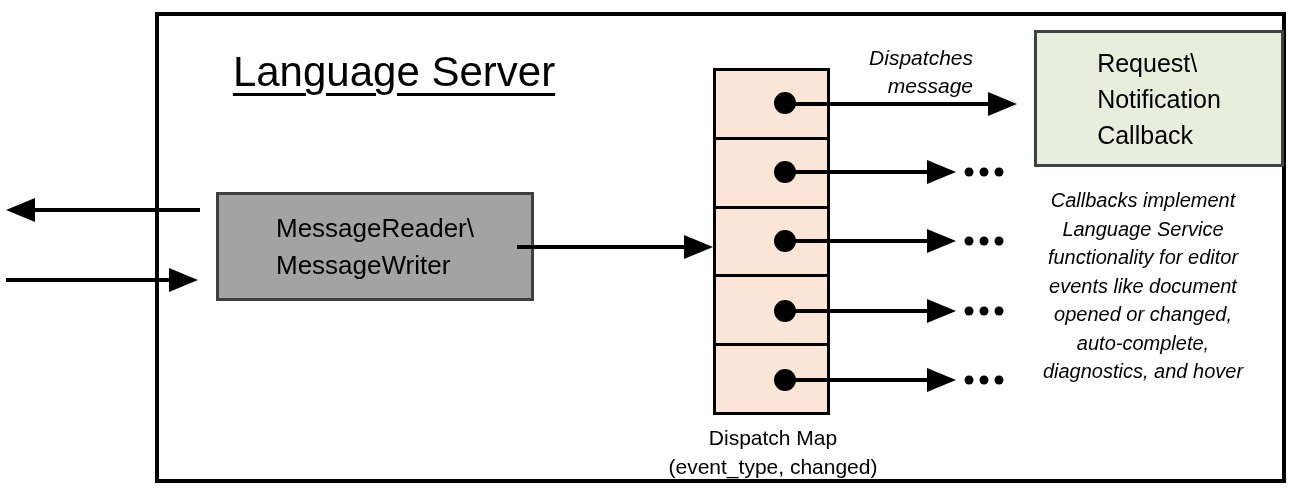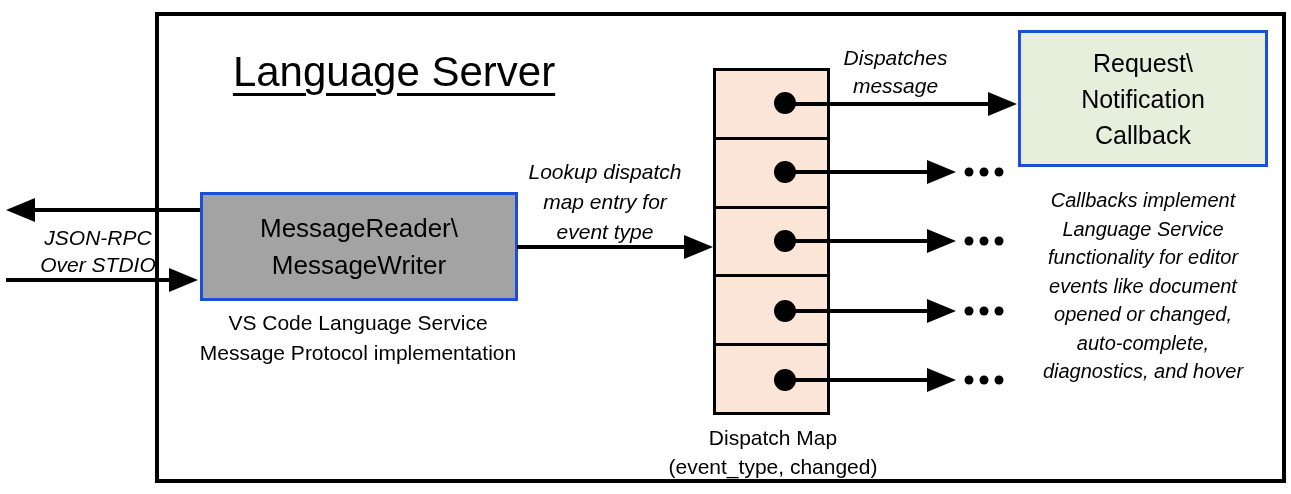--- a/index.html
+++ b/index.html
@@ -24,25 +24,26 @@
     text-align: center;
     font-size: 42px;
     line-height: 48px;
     text-decoration: underline;
     text-decoration-thickness: 3px;
     text-underline-offset: 7px;
     white-space: nowrap;
   }
   .shape-box {
     position: absolute;
-    border: 3px solid #1d4ed8;
+    border: 3px solid #404040;
     display: flex;
     align-items: center;
     justify-content: center;
-    text-align: center;
+    text-align: left;
+    margin-left: 16px;
   }
   .msg-box {
     left: 200px; top: 192px;
     width: 318px; height: 109px;
     background: #a3a3a3;
     font-size: 26px;
     line-height: 37px;
   }
   .callback-box {
     left: 1018px; top: 30px;
@@ -60,21 +61,21 @@
     display: flex;
     flex-direction: column;
   }
   .dispatch-cell { flex: 1; }
   .dispatch-cell + .dispatch-cell { border-top: 3px solid #000; }
   .preline { white-space: pre-line; }
   .label {
     position: absolute;
     text-align: center;
   }
-  .italic { font-style: italic; }
+  .italic { font-style: italic; text-align: right; }
   .json-label   { left: 18px;  top: 224px; width: 160px; font-size: 21px; line-height: 27px; }
   .lookup-label { left: 500px; top: 157px; width: 210px; font-size: 21px; line-height: 30px; }
   .dispatches-label { left: 818px; top: 44px; width: 155px; font-size: 21px; line-height: 28px; }
   .msg-caption  { left: 178px; top: 308px; width: 360px; font-size: 21px; line-height: 30px; }
   .map-caption  { left: 650px; top: 423px; width: 246px; font-size: 21px; line-height: 29px; }
   .callback-note{ left: 1010px; top: 186px; width: 266px; font-size: 20px; line-height: 28.5px; font-style: italic; }
   svg.connectors {
     position: absolute;
     left: 0; top: 0;
     width: 1291px; height: 494px;
@@ -83,31 +84,24 @@
 </style>
 </head>
 <body>
 
 <div class="canvas">
 
   <div class="outer-box"></div>
 
   <div class="title">Language Server</div>
 
-  <div class="label italic json-label preline">JSON-RPC
-Over STDIO</div>
 
   <div class="shape-box msg-box preline">MessageReader\
 MessageWriter</div>
-  <div class="label msg-caption preline">VS Code Language Service
-Message Protocol implementation</div>
 
-  <div class="label italic lookup-label preline">Lookup dispatch
-map entry for
-event type</div>
 
   <div class="dispatch-map">
     <div class="dispatch-cell"></div>
     <div class="dispatch-cell"></div>
     <div class="dispatch-cell"></div>
     <div class="dispatch-cell"></div>
     <div class="dispatch-cell"></div>
   </div>
   <div class="label map-caption preline">Dispatch Map
 (event_type, changed)</div>

